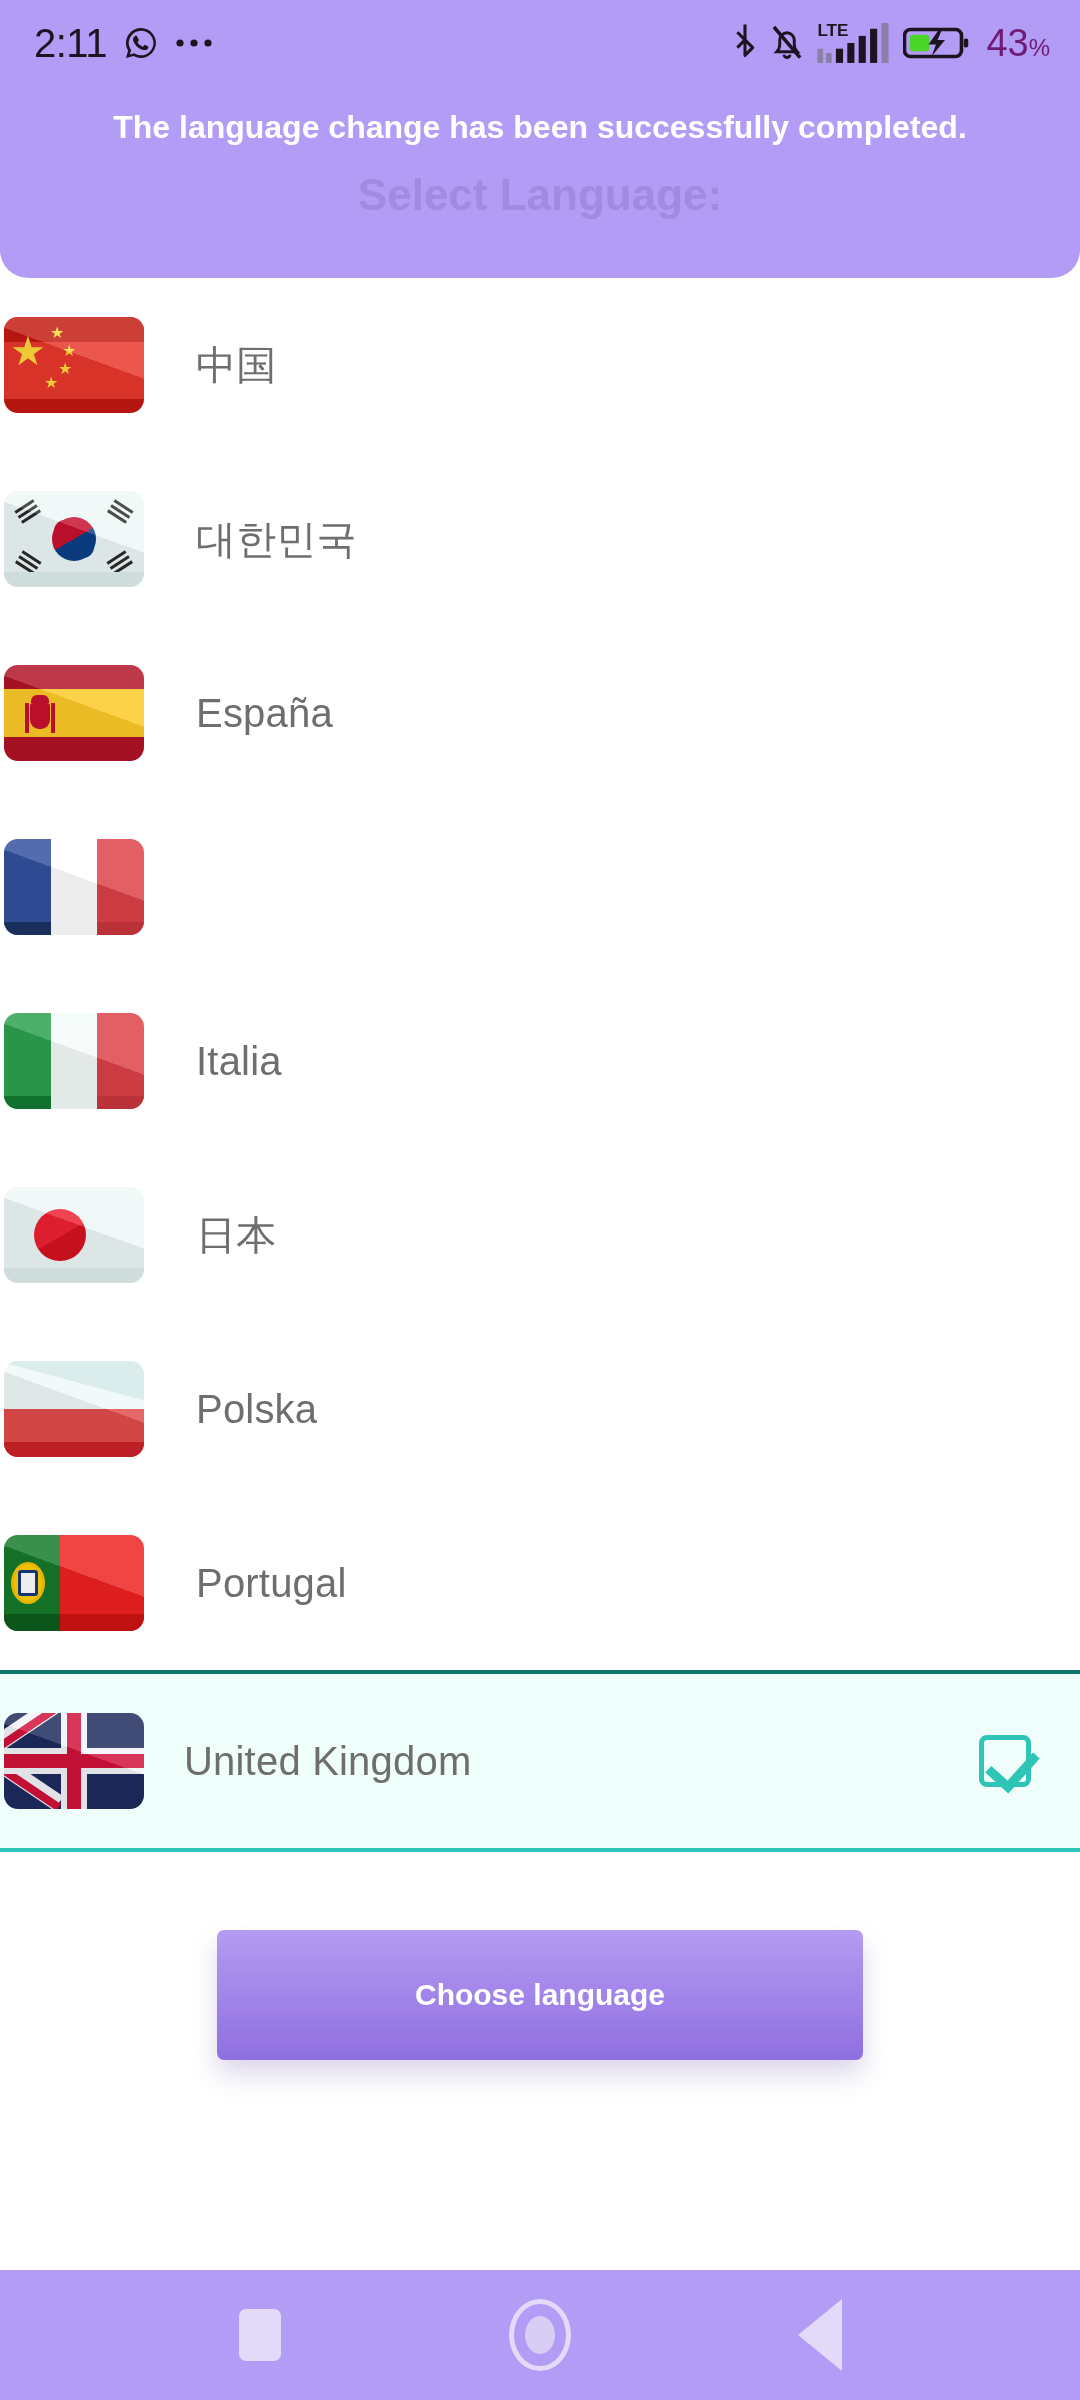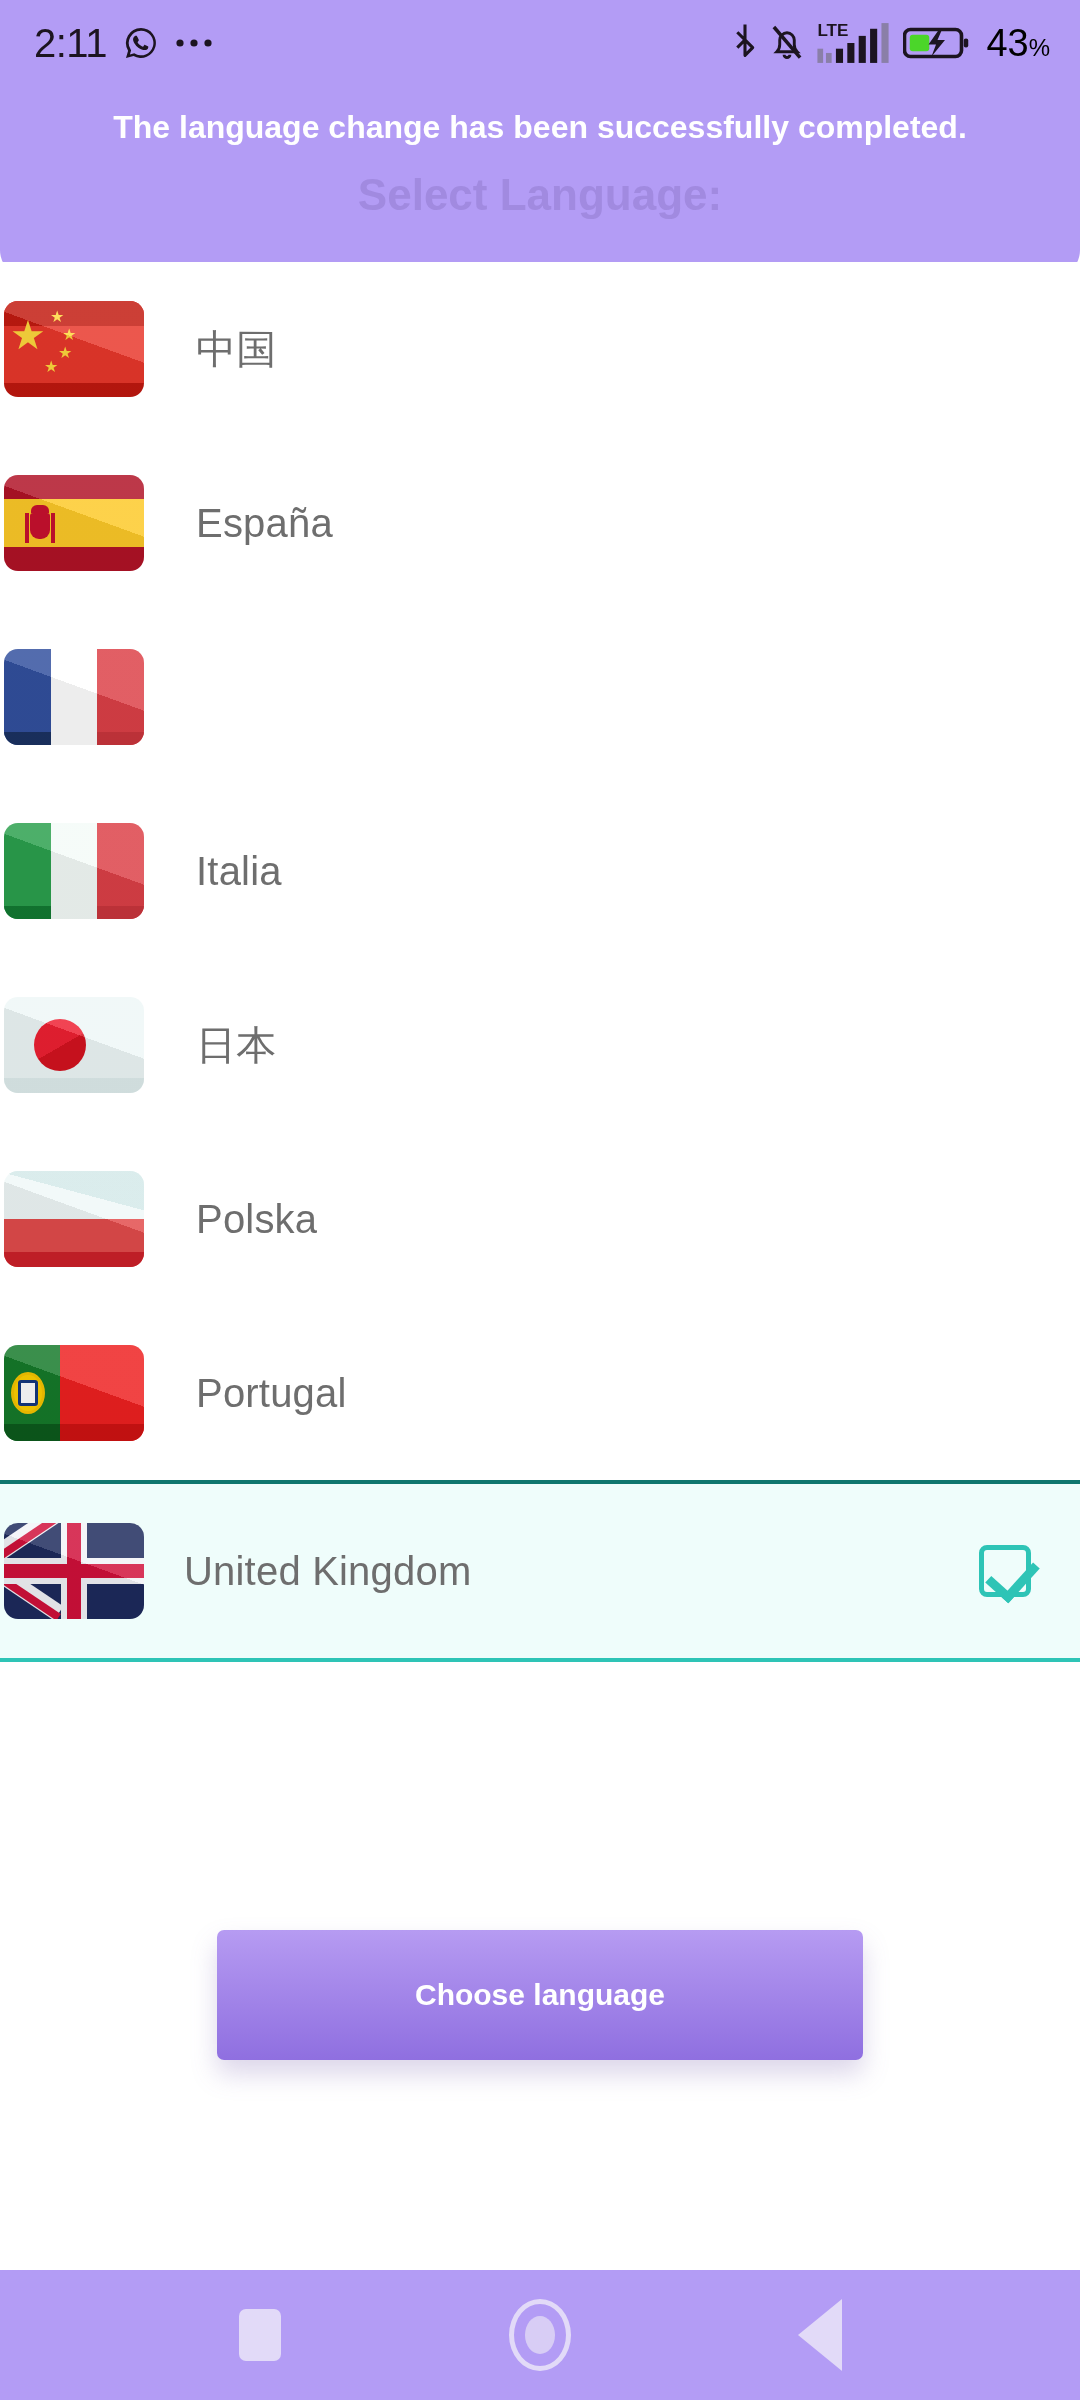--- a/index.html
+++ b/index.html
@@ -20,42 +20,42 @@
   }
   .statusbar{
     position:absolute; left:0; top:0; width:1080px; height:86px;
     display:flex; align-items:center; justify-content:space-between;
     padding:0 30px 0 34px;
   }
   .sb-left{ display:flex; align-items:center; gap:16px; }
   .sb-clock{ font-size:40px; color:#1c1420; font-weight:400; letter-spacing:-0.5px; }
   .sb-right{ display:flex; align-items:center; gap:13px; }
   .sb-icon{ display:flex; align-items:center; }
-  .sb-batt-pct{ font-size:38px; color:#000000; margin-left:4px; }
+  .sb-batt-pct{ font-size:38px; color:#701a75; margin-left:4px; }
   .sb-batt-pct .pctsym{ font-size:24px; }
 
   .page-title{
     position:absolute; left:0; top:150px; width:1080px;
     text-align:center; font-size:44px; font-weight:700;
     color:rgba(120,95,175,0.30);
     margin-top:20px;
   }
 
   
   .toast{
     position:absolute; left:0; top:86px; width:1080px;
     padding:22px 70px 30px 70px;
     text-align:center;
     font-size:32px; font-weight:700; line-height:1.22;
     color:#ffffff;
     z-index:5;
   }
 
   
-  .lang-list{ position:absolute; left:0; top:262px; width:1080px; }
+  .lang-list{ position:absolute; left:0; top:278px; width:1080px; }
   .lang-row{
     position:relative; width:1080px; height:174px;
     display:flex; align-items:center; background:#ffffff;
   }
   .lang-row.selected{
     background:#effdfb;
     border-top:4px solid #0f766e;
     border-bottom:4px solid #2ec4b6;
     height:182px;
   }
@@ -288,20 +288,51 @@
             <span class="star s3">★</span>
             <span class="star s4">★</span>
             <span class="star s5">★</span>
           <div class="sheen"></div>
         </div>
       </div>
       <div class="lang-name">中国</div>
       <div class="check-wrap"></div>
     </div>
 
+    <div class="lang-row">
+      <div class="flag-wrap">
+        <div class="flag f-kr">
+          <div class="taeguk"></div>
+          <div class="tri t1">
+              <i></i>
+              <i></i>
+              <i></i>
+            </div>
+          <div class="tri t2">
+              <i></i>
+              <i></i>
+              <i></i>
+            </div>
+          <div class="tri t3">
+              <i></i>
+              <i></i>
+              <i></i>
+            </div>
+          <div class="tri t4">
+              <i></i>
+              <i></i>
+              <i></i>
+            </div>
+          <div class="btm"></div>
+            <div class="sheen"></div>
+        </div>
+      </div>
+      <div class="lang-name">대한민국</div>
+      <div class="check-wrap"></div>
+    </div>
 
     <div class="lang-row">
       <div class="flag-wrap">
         <div class="flag f-es">
           <div class="coa">
               <div class="crown"></div>
               <div class="shield"></div>
               <div class="pil pl"></div>
               <div class="pil pr"></div>
             </div>

